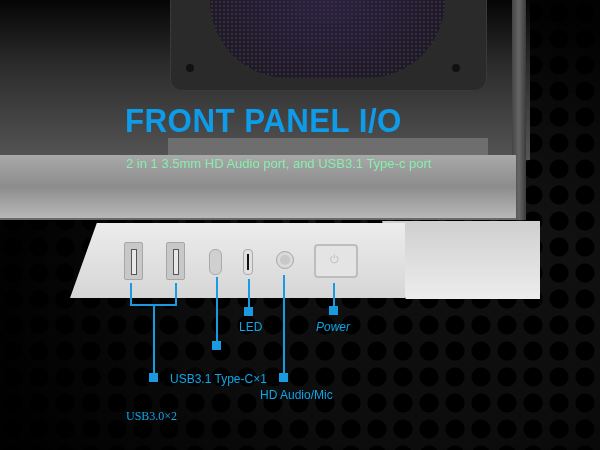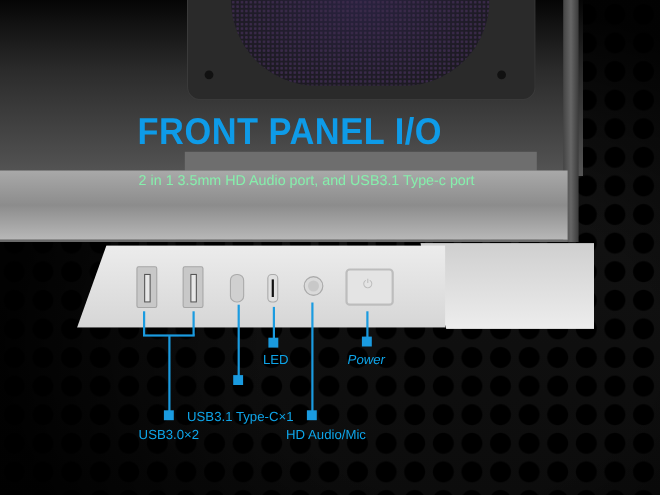--- a/index.html
+++ b/index.html
@@ -68,21 +68,21 @@
 <div class="abs audio"></div>
 <div class="abs power">
   <div class="abs power-glyph">⏻</div>
 </div>
 
 <div class="abs line" style="left:130px;top:283px;width:2px;height:22px;"></div>
 <div class="abs line" style="left:175px;top:283px;width:2px;height:22px;"></div>
 <div class="abs line" style="left:130px;top:304px;width:47px;height:2px;"></div>
 <div class="abs line" style="left:153px;top:305px;width:2px;height:70px;"></div>
 <div class="abs sq" style="left:149px;top:373px;"></div>
-<div class="abs label" style="left:126px;top:388px;">USB3.0×2</div>
+<div class="abs label" style="left:126px;top:409px;font-family:Liberation Serif, serif;">USB3.0×2</div>
 
 <div class="abs line" style="left:216px;top:277px;width:2px;height:67px;"></div>
 <div class="abs sq" style="left:212px;top:341px;"></div>
 <div class="abs label" style="left:170px;top:356px;margin-top:16px;">USB3.1 Type-C×1</div>
 
 <div class="abs line" style="left:248px;top:279px;width:2px;height:30px;"></div>
 <div class="abs sq" style="left:244px;top:307px;"></div>
 <div class="abs label" style="left:239px;top:320px;">LED</div>
 
 <div class="abs line" style="left:283px;top:275px;width:2px;height:100px;"></div>

